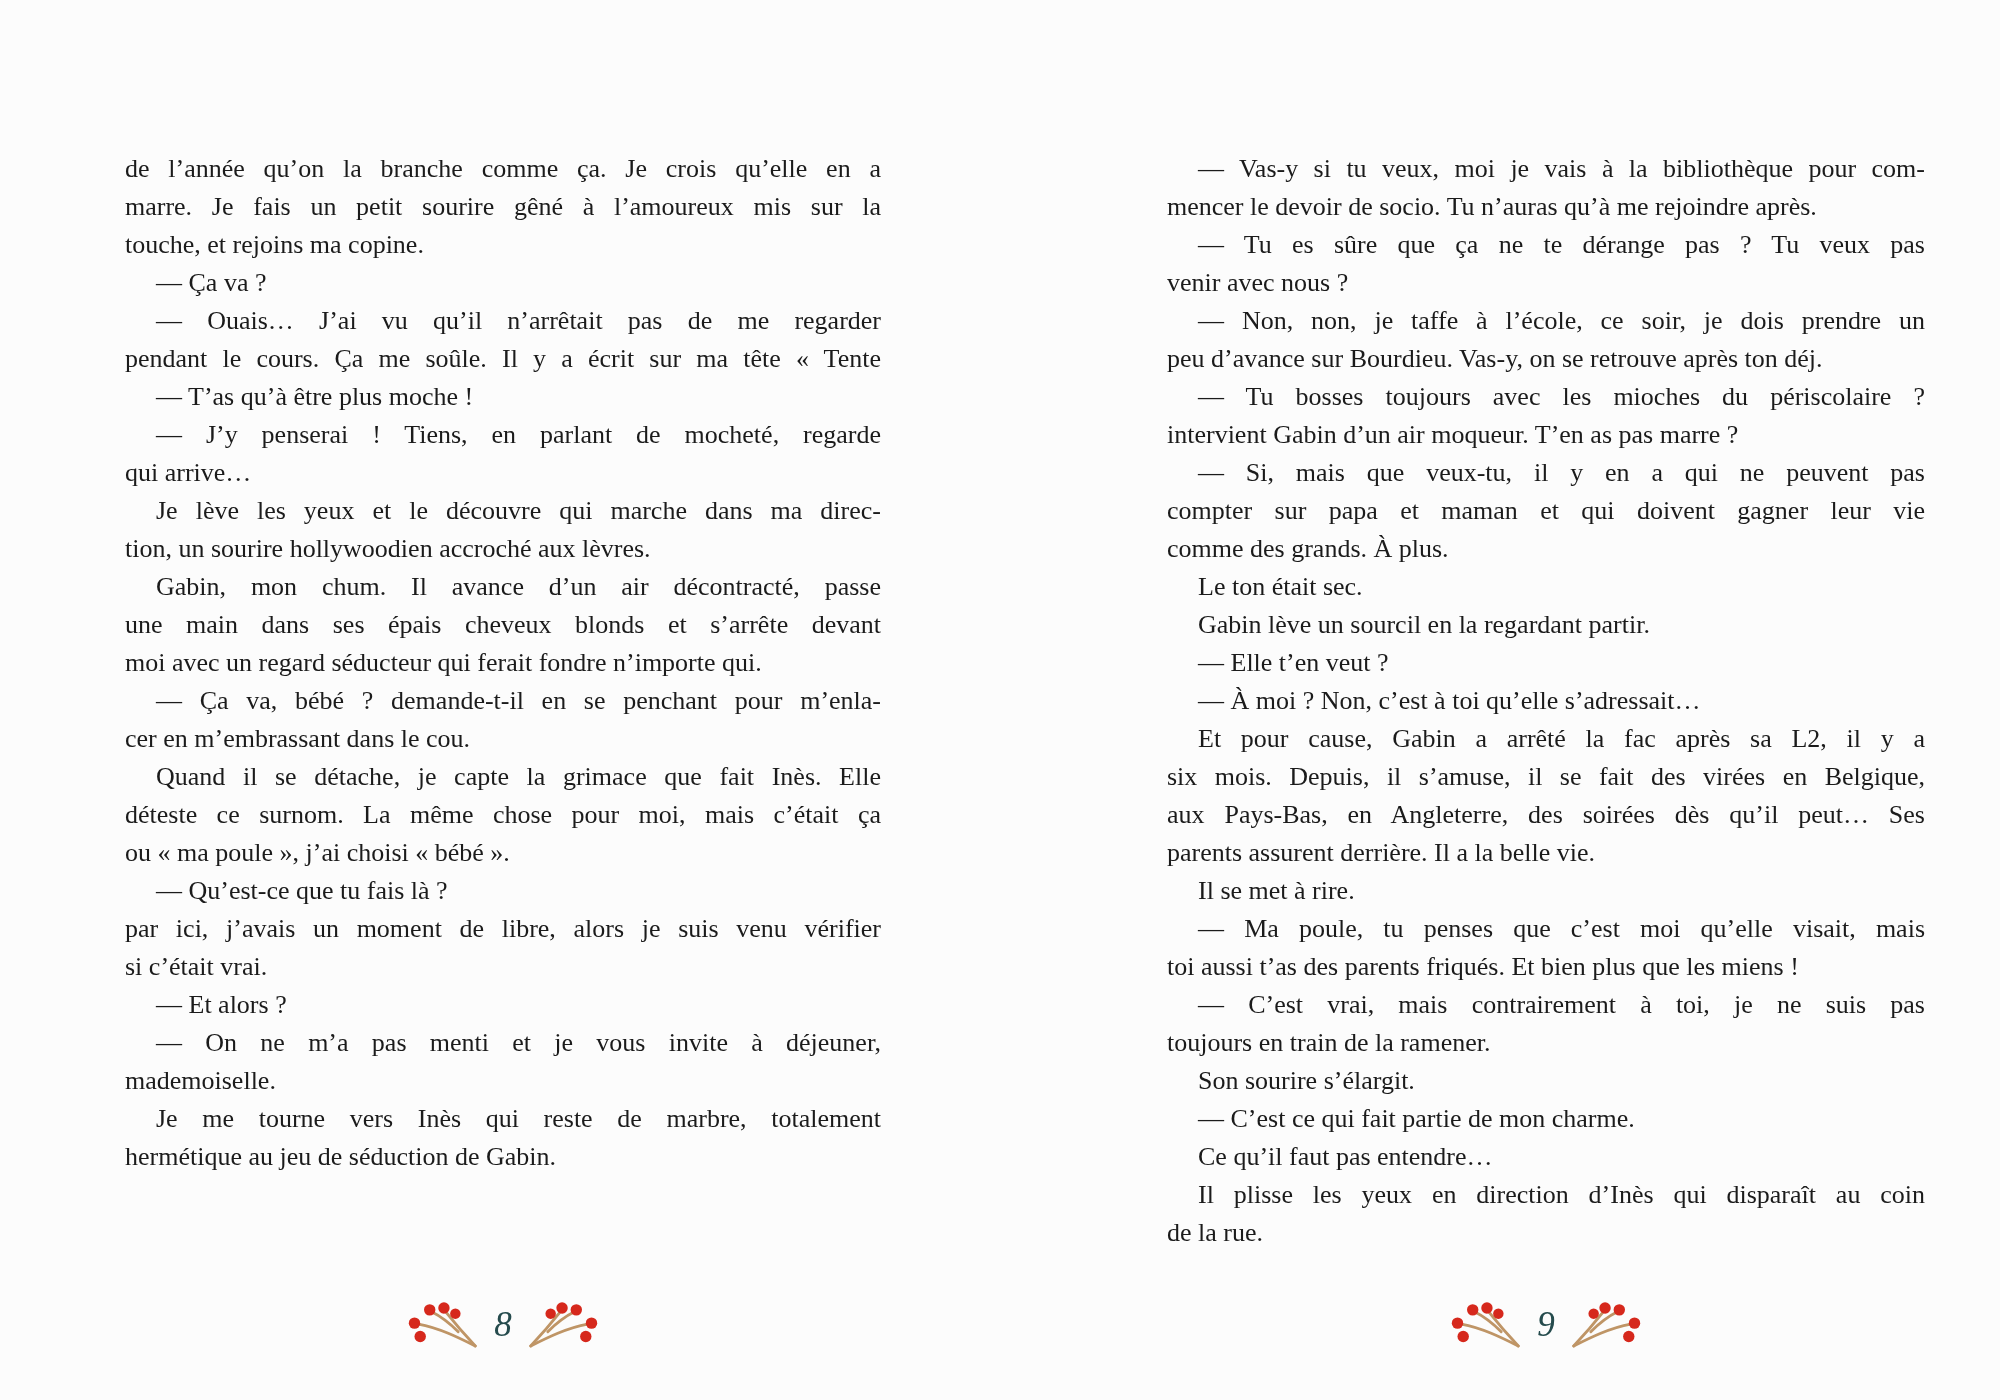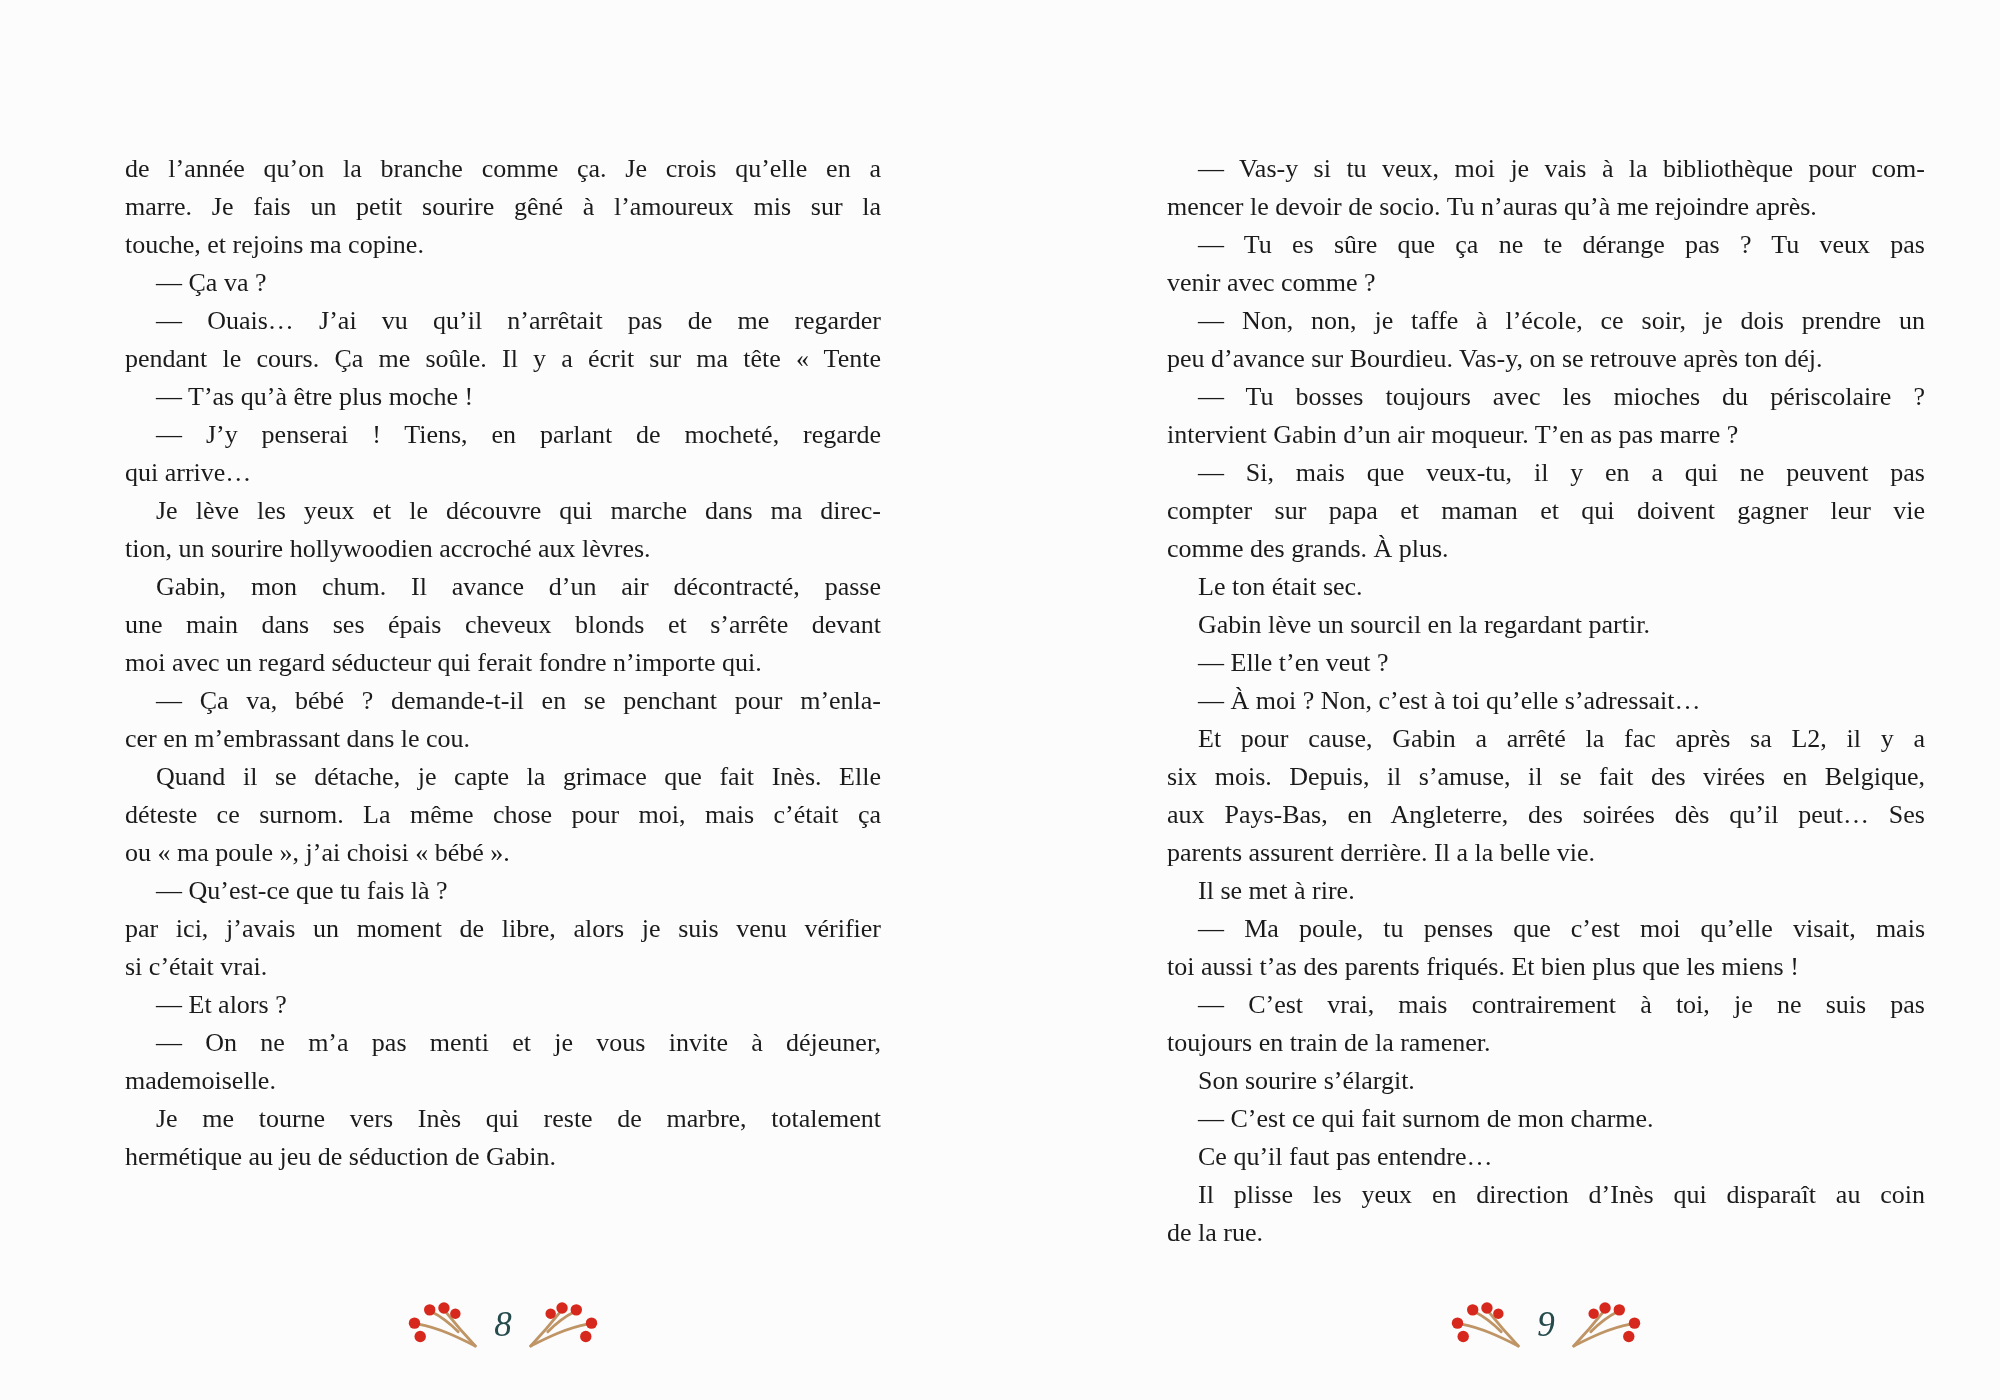--- a/index.html
+++ b/index.html
@@ -131,21 +131,21 @@
         </g>
       </svg>
     </footer>
   </section>
 
   <section class="page right">
     <div class="text-col">
         <div class="line indent">— Vas-y si tu veux, moi je vais à la bibliothèque pour com-</div>
         <div class="line last">mencer le devoir de socio. Tu n’auras qu’à me rejoindre après.</div>
         <div class="line indent">— Tu es sûre que ça ne te dérange pas ? Tu veux pas</div>
-        <div class="line last">venir avec comme ?</div>
+        <div class="line last">venir avec nous ?</div>
         <div class="line indent">— Non, non, je taffe à l’école, ce soir, je dois prendre un</div>
         <div class="line last">peu d’avance sur Bourdieu. Vas-y, on se retrouve après ton déj.</div>
         <div class="line indent">— Tu bosses toujours avec les mioches du périscolaire ?</div>
         <div class="line last">intervient Gabin d’un air moqueur. T’en as pas marre ?</div>
         <div class="line indent">— Si, mais que veux-tu, il y en a qui ne peuvent pas</div>
         <div class="line">compter sur papa et maman et qui doivent gagner leur vie</div>
         <div class="line last">comme des grands. À plus.</div>
         <div class="line last indent">Le ton était sec.</div>
         <div class="line last indent">Gabin lève un sourcil en la regardant partir.</div>
         <div class="line last indent">— Elle t’en veut ?</div>
@@ -153,21 +153,21 @@
         <div class="line indent">Et pour cause, Gabin a arrêté la fac après sa L2, il y a</div>
         <div class="line">six mois. Depuis, il s’amuse, il se fait des virées en Belgique,</div>
         <div class="line">aux Pays-Bas, en Angleterre, des soirées dès qu’il peut… Ses</div>
         <div class="line last">parents assurent derrière. Il a la belle vie.</div>
         <div class="line last indent">Il se met à rire.</div>
         <div class="line indent">— Ma poule, tu penses que c’est moi qu’elle visait, mais</div>
         <div class="line last">toi aussi t’as des parents friqués. Et bien plus que les miens !</div>
         <div class="line indent">— C’est vrai, mais contrairement à toi, je ne suis pas</div>
         <div class="line last">toujours en train de la ramener.</div>
         <div class="line last indent">Son sourire s’élargit.</div>
-        <div class="line last indent">— C’est ce qui fait surnom de mon charme.</div>
+        <div class="line last indent">— C’est ce qui fait partie de mon charme.</div>
         <div class="line last indent">Ce qu’il faut pas entendre…</div>
         <div class="line indent">Il plisse les yeux en direction d’Inès qui disparaît au coin</div>
         <div class="line last">de la rue.</div>
       </div>
     <footer class="page-footer">
       <svg class="sprig" viewBox="0 0 80 52" width="76" height="50" aria-hidden="true">
         <g stroke="#bf9566" stroke-width="3" fill="none" stroke-linecap="round">
           <path d="M74 47 C 56 38, 36 28, 14 24"></path>
           <path d="M74 47 C 58 30, 50 20, 42 10"></path>
           <path d="M56 32 C 46 22, 38 16, 28 11"></path>

